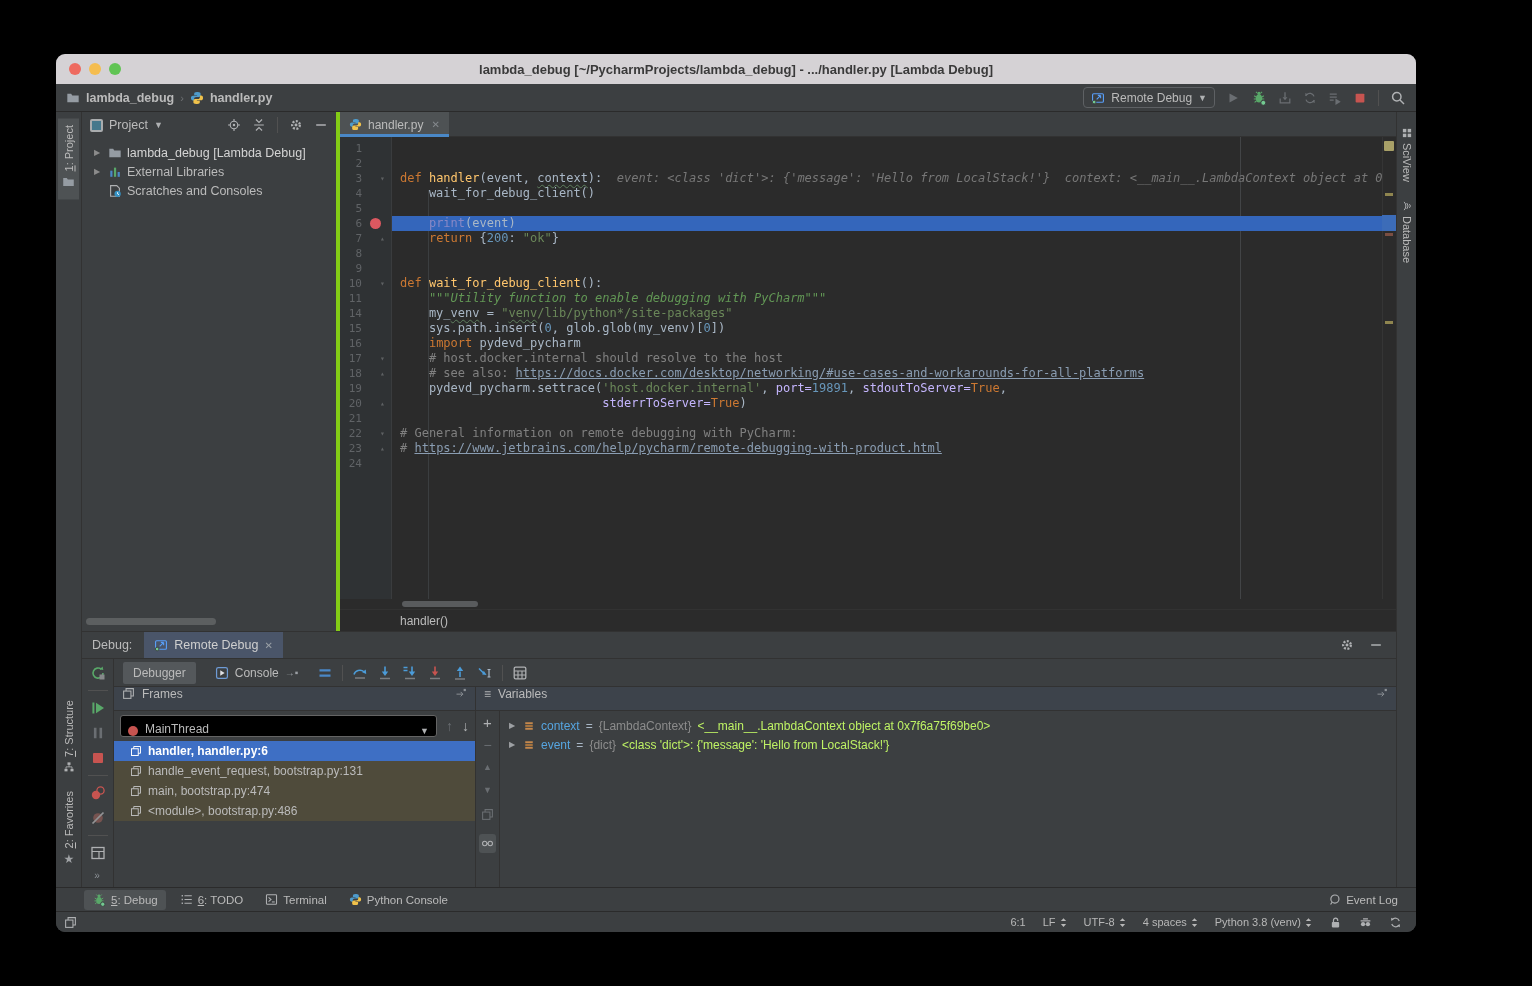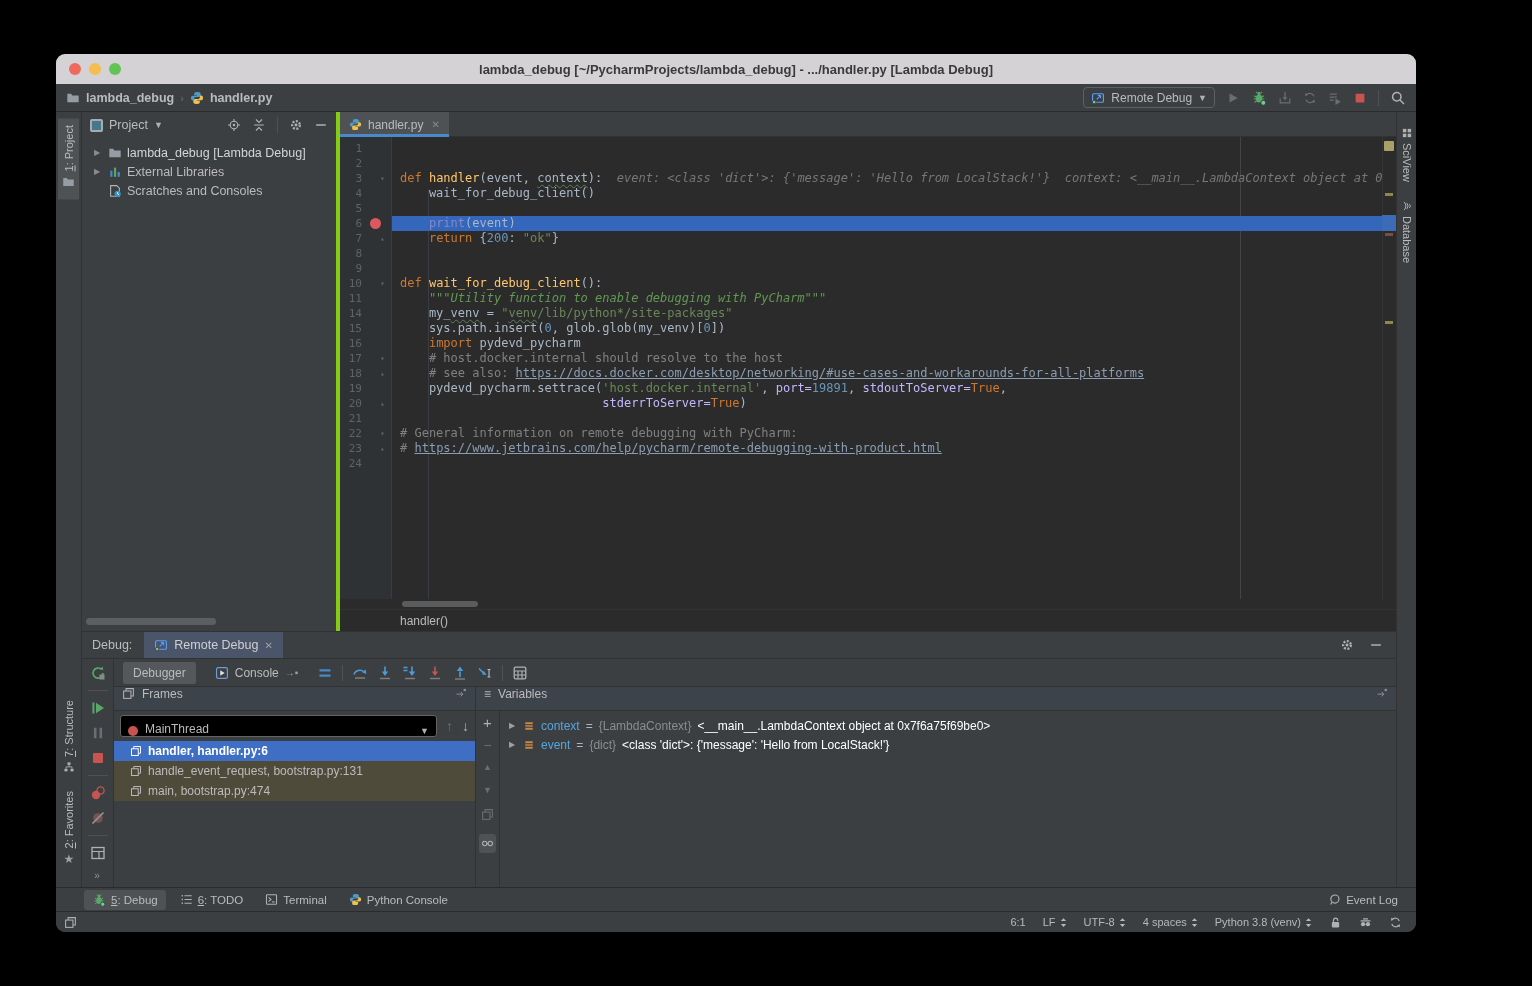--- a/index.html
+++ b/index.html
@@ -104,21 +104,21 @@
 .vars-col{flex:1;display:flex;flex-direction:column;min-width:0}
 .vars-body{flex:1;display:flex;min-height:0}
 .vars-strip{width:24px;flex:none;border-right:1px solid #323232;display:flex;flex-direction:column;align-items:center;padding-top:7px;gap:13px;color:#AFB1B3}
 .plus{font-size:15px;line-height:10px}
 .minus2{color:#6A6E72;font-size:14px;line-height:8px}
 .tri{font-size:9px;color:#6A6E72}
 .glassbtn{background:#4E5254;border-radius:3px;padding:3px 2px;display:flex}
 .vars-list{flex:1;padding-top:5px;font-size:12px;overflow:hidden}
 .vrow{height:19px;display:flex;align-items:center;gap:6px;padding-left:9px;white-space:nowrap}
 .varr{color:#9DA0A3;font-size:8px;width:8px;flex:none}
-.vname{color:#56A5E0}.veq{color:#A9B7C6}.vtype{color:#8C8C8C}.vval{color:#ffffff}
+.vname{color:#56A5E0}.veq{color:#A9B7C6}.vtype{color:#8C8C8C}.vval{color:#bef264}
 
 .twbar{height:24px;flex:none;display:flex;align-items:center;gap:6px;padding:0 10px 0 28px;background:#3C3F41;border-top:1px solid #2B2B2B;font-size:11.5px;color:#BBBBBB}
 .twitem{display:flex;align-items:center;gap:5px;padding:3px 8px;border-radius:3px}
 .twitem.active{background:#4E5254}
 .twright{margin-left:auto;display:flex;align-items:center;gap:6px}
 .statusbar{height:21px;flex:none;display:flex;align-items:center;background:#3C3F41;border-top:1px solid #2B2B2B;padding:0 14px 0 8px;color:#B8B8B8;font-size:11px}
 .sbright{margin-left:auto;display:flex;align-items:center;gap:17px}
 .sbw{display:flex;align-items:center;gap:4px}
 u{text-decoration:underline}
 </style>
@@ -626,20 +626,26 @@
                       <svg class="ic i12">
                         <use href="#s-frames"></use>
                       </svg>
                       <span>handle_event_request, bootstrap.py:131</span>
                     </div>
                     <div class="frame library">
                       <svg class="ic i12">
                         <use href="#s-frames"></use>
                       </svg>
                       <span>main, bootstrap.py:474</span>
+                    </div>
+                    <div class="frame library">
+                      <svg class="ic i12">
+                        <use href="#s-frames"></use>
+                      </svg>
+                      <span>&lt;module&gt;, bootstrap.py:486</span>
                     </div>
                   </div>
               </div>
               <div class="vars-col">
                 <div class="sec-header">
                   <span class="hamb-g">≡</span>
                   <span>Variables</span>
                   <svg class="ic i12 pin">
                       <use href="#s-pin"></use>
                     </svg>

